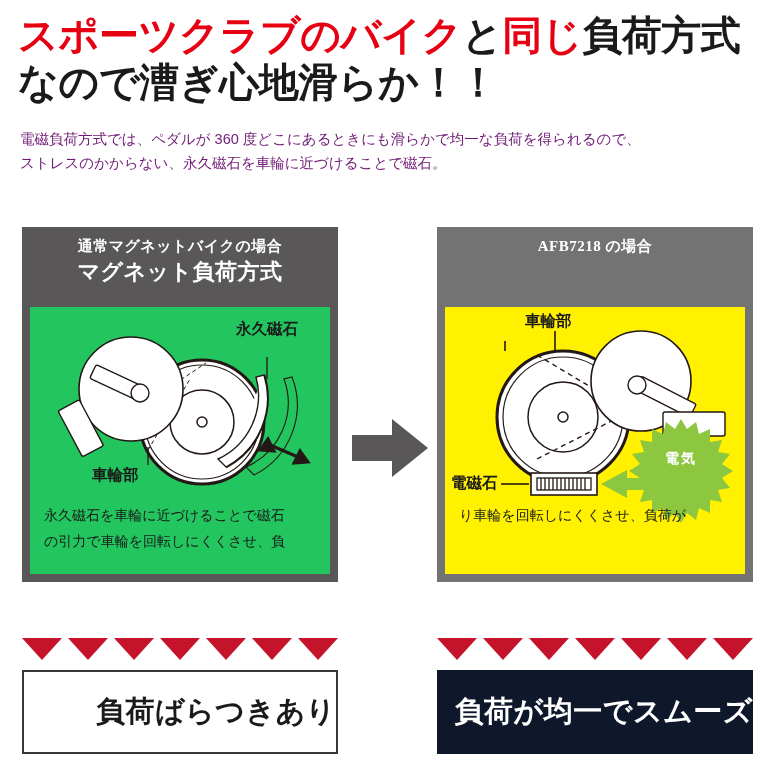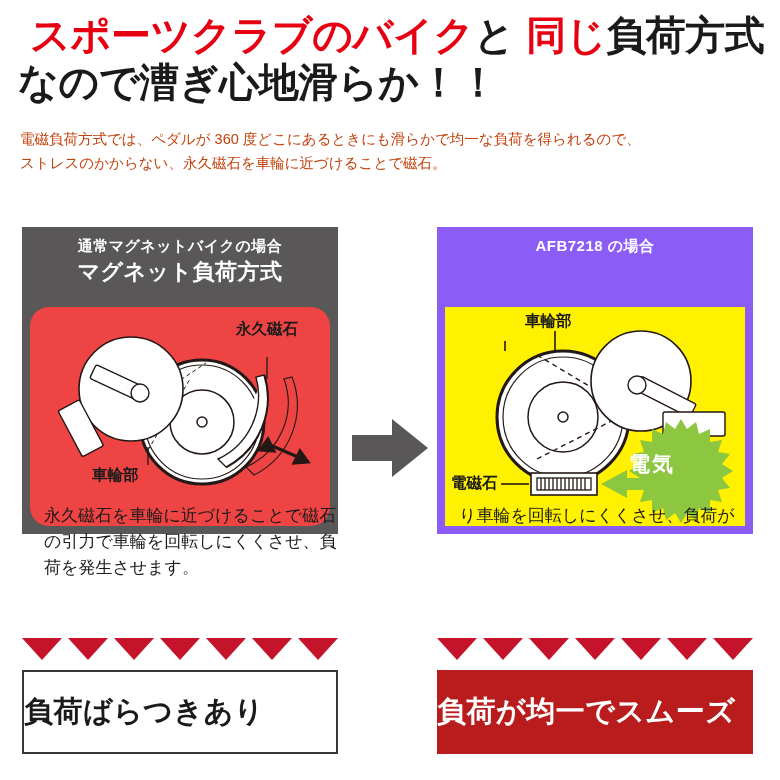--- a/index.html
+++ b/index.html
@@ -23,44 +23,45 @@
     width: 748px;
   }
   .headline-line {
     font-size: 40px;
     font-weight: bold;
     letter-spacing: -0.5px;
     line-height: 47px;
     white-space: nowrap;
     color: #1a1a1a;
   }
-  .hl-red { color: #e60012; margin-left: 12px; }
+  .hl-red { color: #e60012; }
   .hl-black { color: #1a1a1a; }
 
   .lead {
     position: absolute;
     left: 20px;
     top: 127px;
     width: 740px;
     font-size: 14.5px;
     line-height: 24px;
-    color: #c2410c;
+    color: #701a75;
   }
   .lead div { white-space: nowrap; }
 
   
   .panel {
     position: absolute;
     top: 227px;
     width: 316px;
-    height: 307px;
+    height: 355px;
     box-sizing: border-box;
+    font-family: Liberation Serif, serif;
   }
   .panel-left  { left: 22px;  background: #595757; }
-  .panel-right { left: 437px; background: #8b5cf6; }
+  .panel-right { left: 437px; background: #737373; }
 
   .panel-head {
     text-align: center;
     color: #ffffff;
     padding-top: 9px;
     height: 80px;
     box-sizing: border-box;
   }
   .panel-head .sub {
     font-size: 15px;
@@ -74,35 +75,35 @@
     line-height: 31px;
     letter-spacing: 0.5px;
   }
   .panel-body {
     position: absolute;
     left: 8px;
     right: 8px;
     top: 80px;
     bottom: 8px;
   }
-  .panel-left  .panel-body { background: #ef4444; border-radius: 19px; }
+  .panel-left  .panel-body { background: #22c55e; }
   .panel-right .panel-body { background: #fff100; }
 
   .diagram {
     position: absolute;
     left: 0; top: 0;
     width: 300px;
     height: 196px;
   }
   .caption {
     position: absolute;
     left: 14px;
     right: 8px;
     top: 196px;
-    font-size: 17px;
+    font-size: 14px;
     line-height: 26px;
     color: #1a1a1a;
   }
   .caption div { white-space: nowrap; }
 
   
   .center-arrow {
     position: absolute;
     left: 352px;
     top: 417px;
@@ -132,34 +133,34 @@
 
   
   .concl {
     position: absolute;
     top: 670px;
     width: 316px;
     height: 84px;
     box-sizing: border-box;
     display: flex;
     align-items: center;
-    justify-content: flex-start;
+    justify-content: flex-end;
     font-size: 29px;
     font-weight: bold;
     letter-spacing: 0.5px;
   }
   .concl-left {
     left: 22px;
     background: #ffffff;
     border: 2px solid #3c3634;
     color: #1a1a1a;
   }
   .concl-right {
     left: 437px;
-    background: #b91c1c;
+    background: #0f172a;
     color: #ffffff;
   }
 </style>
 </head>
 <body>
 
 <div class="headline">
   <div class="headline-line">
     <span class="hl-red">スポーツクラブのバイク</span><span class="hl-black">と</span><span class="hl-red">同じ</span><span class="hl-black">負荷方式</span>
   </div>
@@ -216,21 +217,20 @@
 
       <line x1="118" y1="140" x2="118" y2="158" stroke="#231815" stroke-width="1.3"></line>
     </svg>
 
     <div style="position:absolute; left:206px; top:12px; font-size:15.5px; font-weight:bold; color:#1a1a1a;">永久磁石</div>
     <div style="position:absolute; left:62px; top:158px; font-size:15.5px; font-weight:bold; color:#1a1a1a;">車輪部</div>
 
     <div class="caption">
       <div>永久磁石を車輪に近づけることで磁石</div>
       <div>の引力で車輪を回転しにくくさせ、負</div>
-      <div>荷を発生させます。</div>
     </div>
   </div>
 </div>
 
 <svg class="center-arrow" viewBox="0 0 76 62">
   <polygon points="0,18 40,18 40,2 76,31 40,60 40,44 0,44" fill="#595757"></polygon>
 </svg>
 
 <div class="panel panel-right">
   <div class="panel-head">
@@ -278,21 +278,21 @@
 
       <line x1="110" y1="24" x2="110" y2="44" stroke="#231815" stroke-width="1.6"></line>
       <line x1="60" y1="34" x2="60" y2="44" stroke="#231815" stroke-width="1.6"></line>
 
       <polygon points="156,177 182,163 182,171 214,171 214,183 182,183 182,191" fill="#8dc63f"></polygon>
     </svg>
 
     <svg style="position:absolute; left:184px; top:112px; width:104px; height:104px;" viewBox="0 0 104 104">
       <polygon fill="#8dc63f" points="52,0 58,10 67,3 70,15 81,10 81,23 93,21 89,33 101,35 93,45 104,52 93,59 101,69 89,71 93,83 81,81 81,94 70,89 67,101 58,94 52,104 46,94 37,101 34,89 23,94 23,81 11,83 15,71 3,69 11,59 0,52 11,45 3,35 15,33 11,21 23,23 23,10 34,15 37,3 46,10"></polygon>
     </svg>
-    <div style="position:absolute; left:184px; top:143px; width:104px; font-size:21px; font-weight:bold; color:#ffffff; letter-spacing:2px;">電気</div>
+    <div style="position:absolute; left:184px; top:143px; width:104px; text-align:center; font-size:14px; font-weight:bold; color:#ffffff; letter-spacing:2px;">電気</div>
 
     <div style="position:absolute; left:80px; top:4px; font-size:15.5px; font-weight:bold; color:#1a1a1a;">車輪部</div>
     <div style="position:absolute; left:6px; top:166px; font-size:15.5px; font-weight:bold; color:#1a1a1a;">電磁石</div>
 
     <div class="caption">
       <div>り車輪を回転しにくくさせ、負荷が</div>
     </div>
   </div>
 </div>
 

